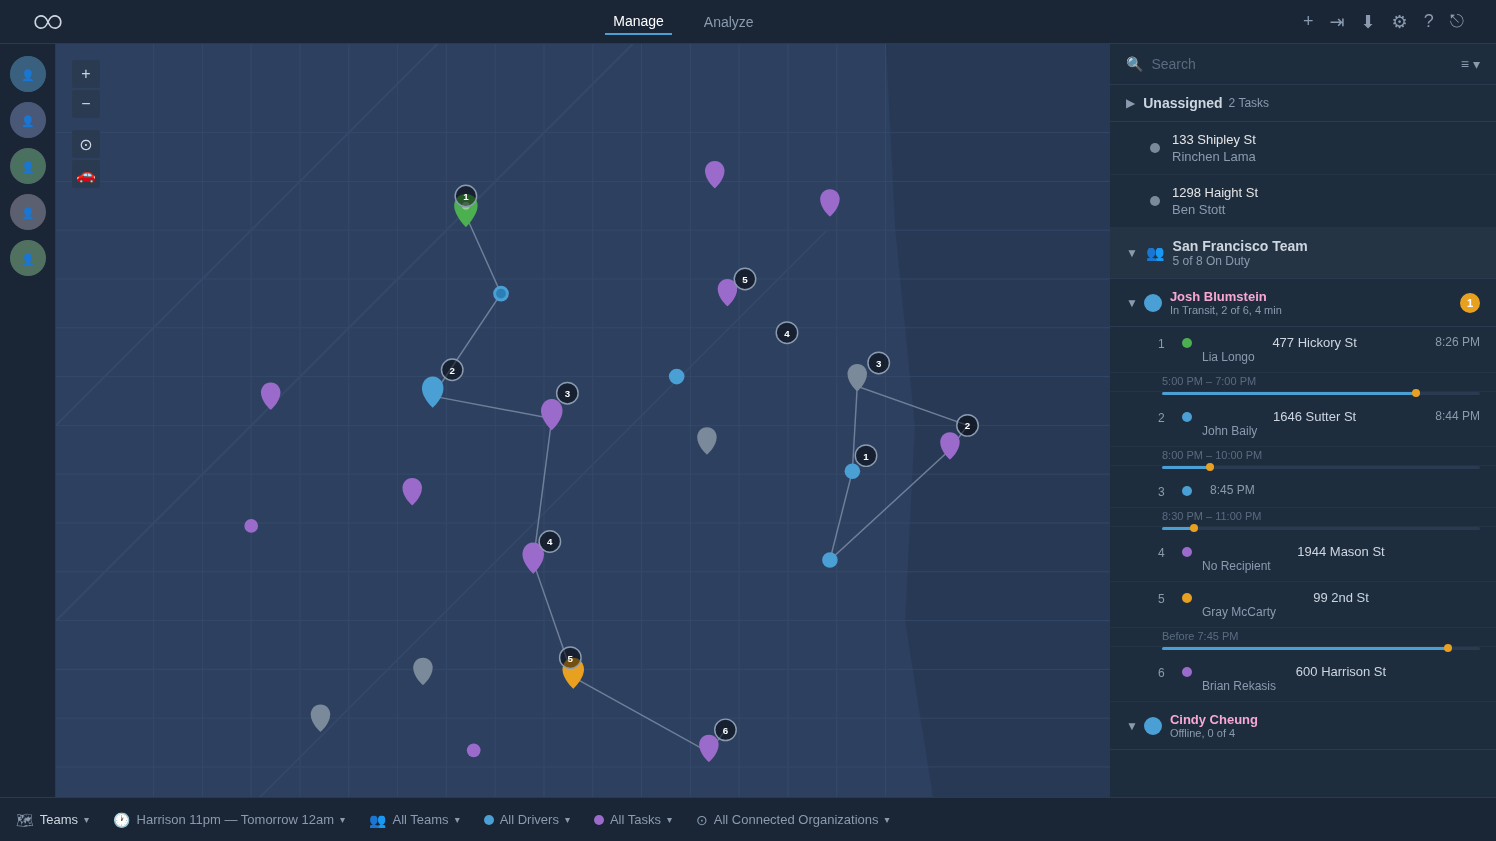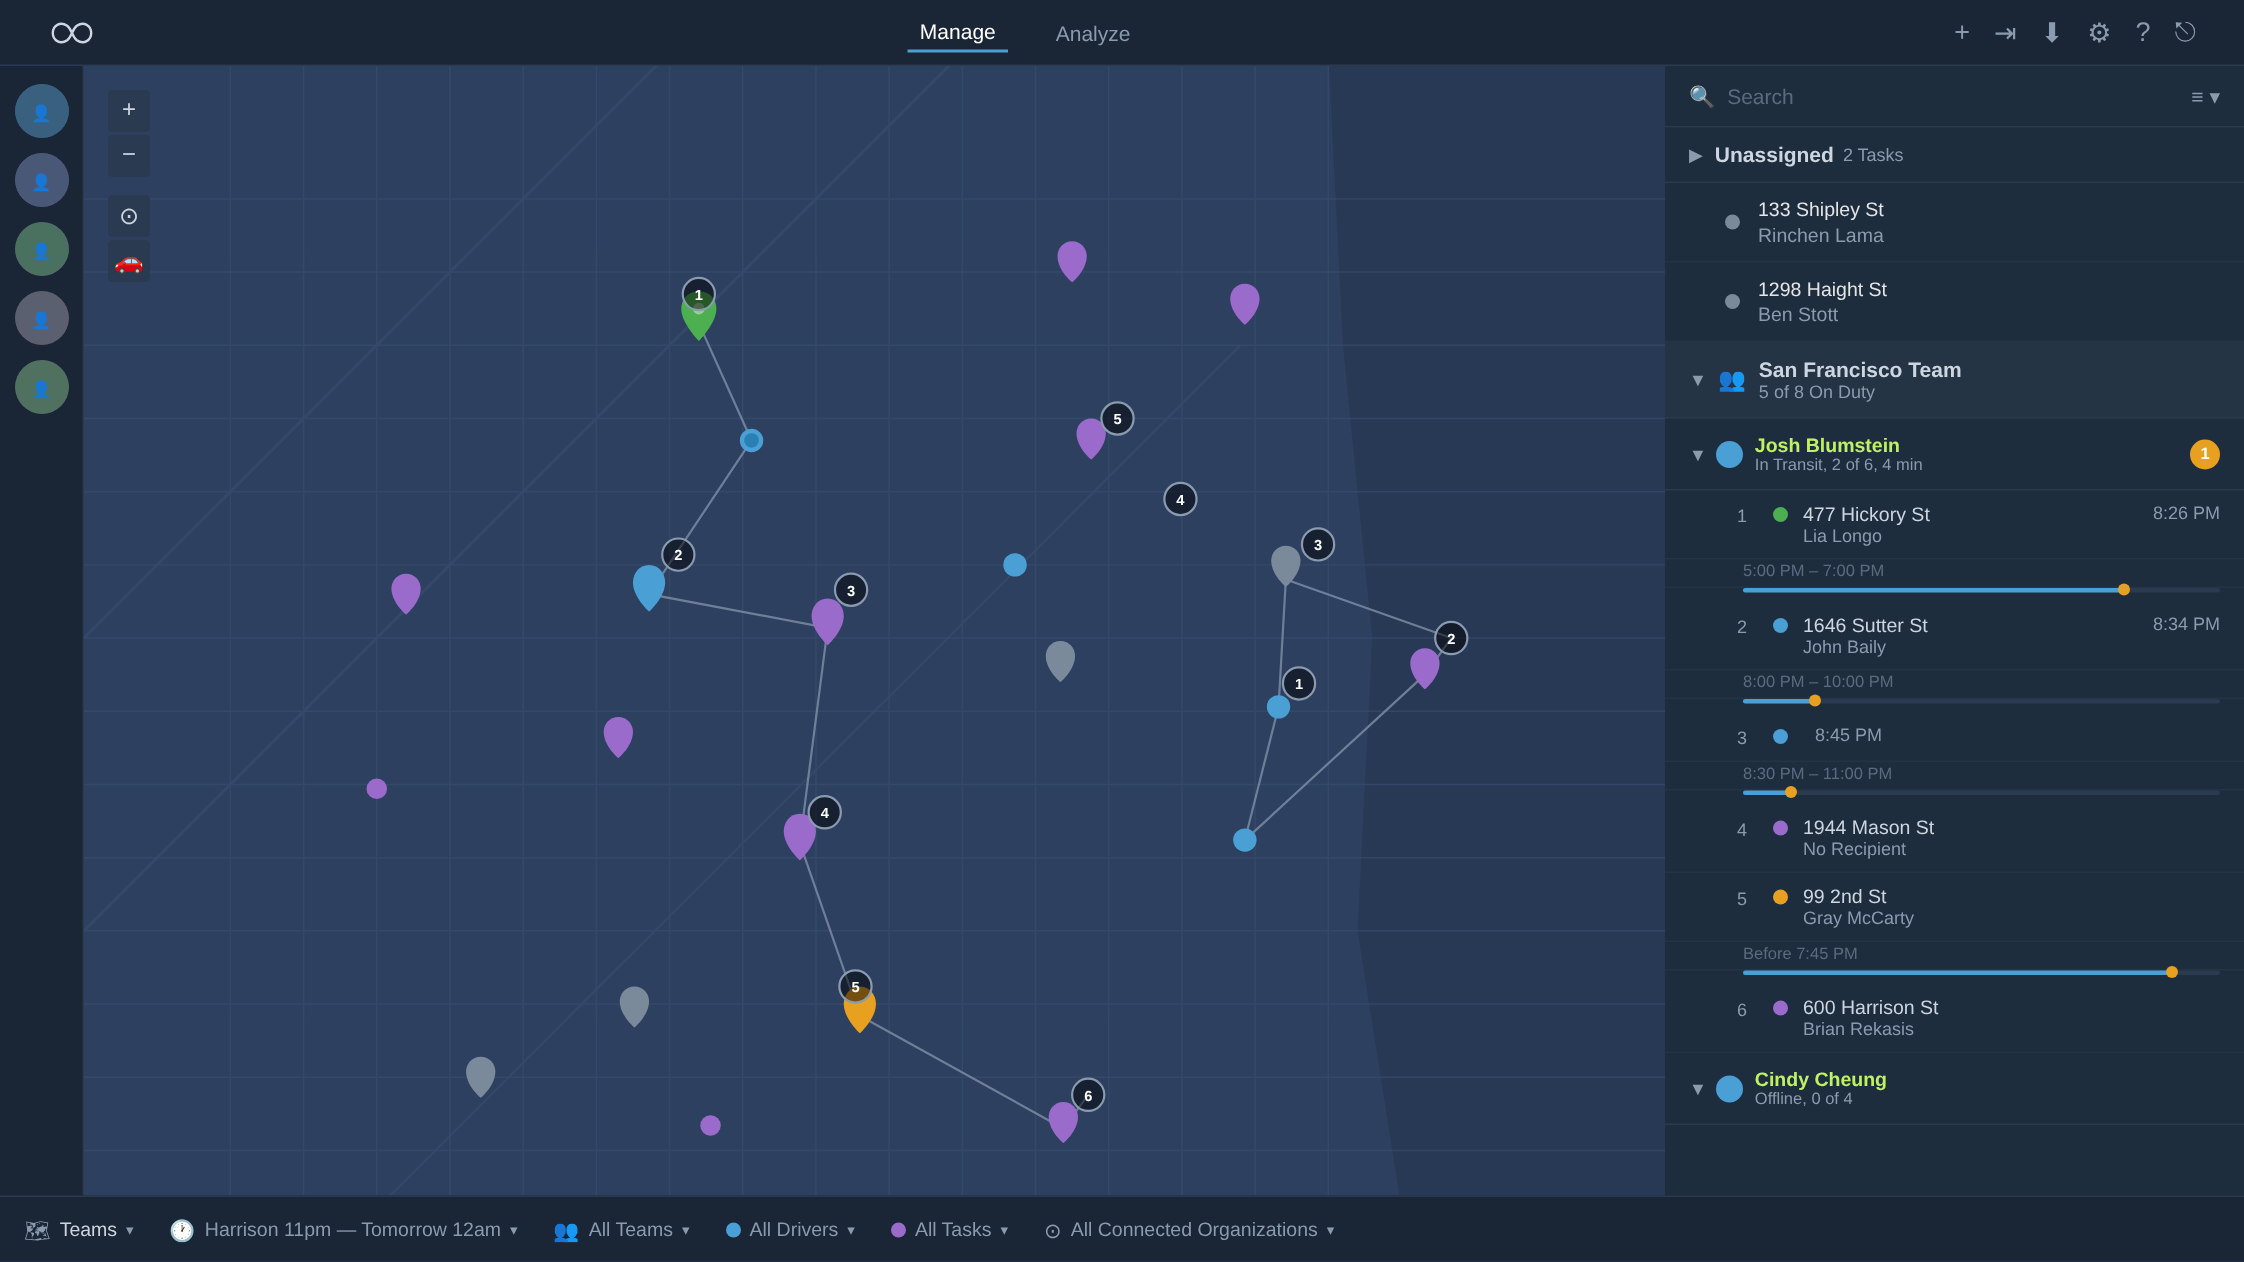--- a/index.html
+++ b/index.html
@@ -103,36 +103,36 @@
     
     .driver-header {
       display: flex;
       align-items: center;
       padding: 10px 16px;
       border-bottom: 1px solid #2a3a50;
       cursor: pointer;
     }
     .driver-expand { color: #8a9bb0; margin-right: 6px; font-size: 12px; }
     .driver-avatar-sm { width: 18px; height: 18px; border-radius: 50%; margin-right: 8px; flex-shrink: 0; }
-    .driver-name { font-size: 13px; font-weight: 600; color: #bef264; flex: 1; }
+    .driver-name { font-size: 13px; font-weight: 600; color: #f9a8d4; flex: 1; }
     .driver-status { font-size: 11px; color: #8a9bb0; }
     .driver-badge { background: #e8a020; color: #fff; border-radius: 50%; width: 20px; height: 20px; display: flex; align-items: center; justify-content: center; font-size: 11px; font-weight: bold; margin-left: 8px; }
 
     
     .driver-task {
       display: flex;
       align-items: flex-start;
       padding: 8px 16px 8px 48px;
       border-bottom: 1px solid #253444;
       cursor: pointer;
     }
     .task-num { font-size: 12px; color: #8a9bb0; width: 16px; flex-shrink: 0; margin-right: 8px; margin-top: 2px; }
     .task-pin-dot { width: 10px; height: 10px; border-radius: 50%; margin-right: 10px; margin-top: 3px; flex-shrink: 0; }
     .task-details { flex: 1; }
-    .task-addr { font-size: 13px; color: #cdd6e0; font-weight: 500; }
+    .task-addr { font-size: 13px; color: #cdd6e0; font-weight: 500; text-align: center; }
     .task-recip { font-size: 12px; color: #8a9bb0; }
     .task-time-right { font-size: 12px; color: #8a9bb0; text-align: right; flex-shrink: 0; margin-left: 8px; }
     .task-time-range { font-size: 11px; color: #5a6b80; margin-top: 2px; padding-left: 52px; padding-bottom: 4px; border-bottom: 1px solid #253444; }
     .time-bar-container { position: relative; height: 3px; background: #2a3a50; margin: 0 16px 0 52px; border-radius: 2px; margin-bottom: 6px; }
     .time-bar-fill { height: 100%; background: #4a9fd4; border-radius: 2px; position: relative; }
     .time-bar-dot { position: absolute; right: -4px; top: -3px; width: 8px; height: 8px; border-radius: 50%; background: #e8a020; }
 
     
     .bottom-bar {
       height: 44px;
@@ -442,21 +442,21 @@
         </div>
       </div>
 
       <div class="driver-task">
         <span class="task-num">2</span>
         <div class="task-pin-dot" style="background:#4a9fd4;"></div>
         <div class="task-details">
           <div class="task-addr">1646 Sutter St</div>
           <div class="task-recip">John Baily</div>
         </div>
-        <div class="task-time-right">8:34 PM</div>
+        <div class="task-time-right">8:44 PM</div>
       </div>
       <div class="task-time-range">8:00 PM – 10:00 PM</div>
       <div class="time-bar-container">
         <div class="time-bar-fill" style="width:15%;">
           <div class="time-bar-dot"></div>
         </div>
       </div>
 
       <div class="driver-task">
         <span class="task-num">3</span>

